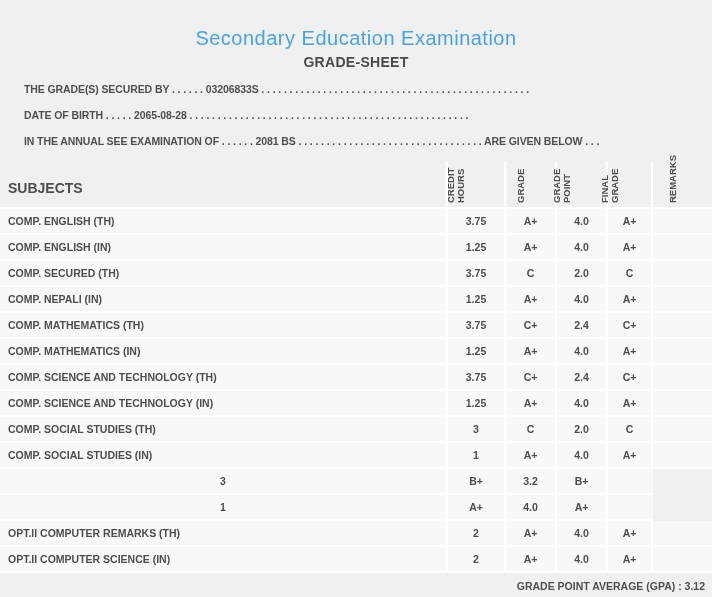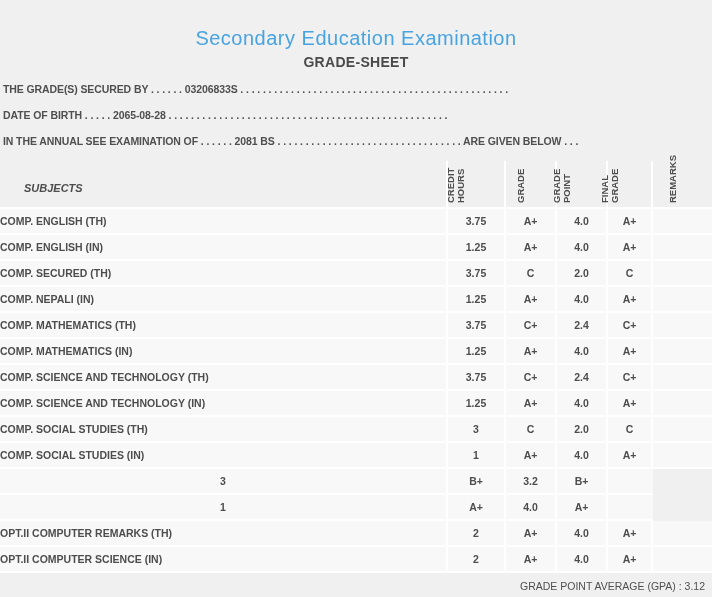--- a/index.html
+++ b/index.html
@@ -22,21 +22,21 @@
   }
   .page-subtitle {
     text-align: center;
     font-size: 14px;
     line-height: 13px;
     margin-top: 6px;
     font-weight: 700;
     letter-spacing: 0.3px;
     color: #4a4a4a;
   }
-  .info-block { margin: 14px 0 0 3px; }
+  .info-block { margin: 14px 0 0 24px; }
   .info-line {
     font-size: 10.5px;
     font-weight: 700;
     line-height: 13px;
     margin-bottom: 13px;
     white-space: nowrap;
     letter-spacing: -0.1px;
     color: #4f4f4f;
   }
   .grade-table { margin-top: 3px; width: 712px; }
@@ -49,25 +49,24 @@
   .thead > div {
     position: relative;
     border-right: 2px solid #ffffff;
     border-bottom: 2px solid #ffffff;
     box-sizing: border-box;
   }
   .thead > div:last-child { border-right: none; }
   .th-subjects {
     display: flex;
     align-items: center;
-    padding-left: 24px;
+    padding-left: 8px;
     padding-top: 8px;
-    font-size: 11px;
-    font-weight: 700;
-    font-style: italic;
+    font-size: 14px;
+    font-weight: 700;
   }
   .vtext {
     position: absolute;
     bottom: 4px;
     left: 50%;
     transform-origin: 0 100%;
     transform: rotate(-90deg);
     font-size: 9.5px;
     font-weight: 700;
     line-height: 10px;
@@ -82,27 +81,27 @@
     border-right: 2px solid #ffffff;
     border-bottom: 2px solid #ffffff;
     box-sizing: border-box;
     font-size: 10.5px;
     font-weight: 700;
     line-height: 24px;
     overflow: hidden;
     white-space: nowrap;
   }
   .trow > div:last-child { border-right: none; }
-  .cell-subject { }
+  .cell-subject { padding-left: 8px; }
   .cell-center { text-align: center; }
   .gpa-line {
     text-align: right;
     margin: 7px 7px 0 0;
     font-size: 10.5px;
-    font-weight: 400;
+    font-weight: 700;
     line-height: 13px;
     color: #4f4f4f;
   }
 </style>
 </head>
 <body>
 
 <div class="page-title">Secondary Education Examination</div>
 <div class="page-subtitle">GRADE-SHEET</div>
 

